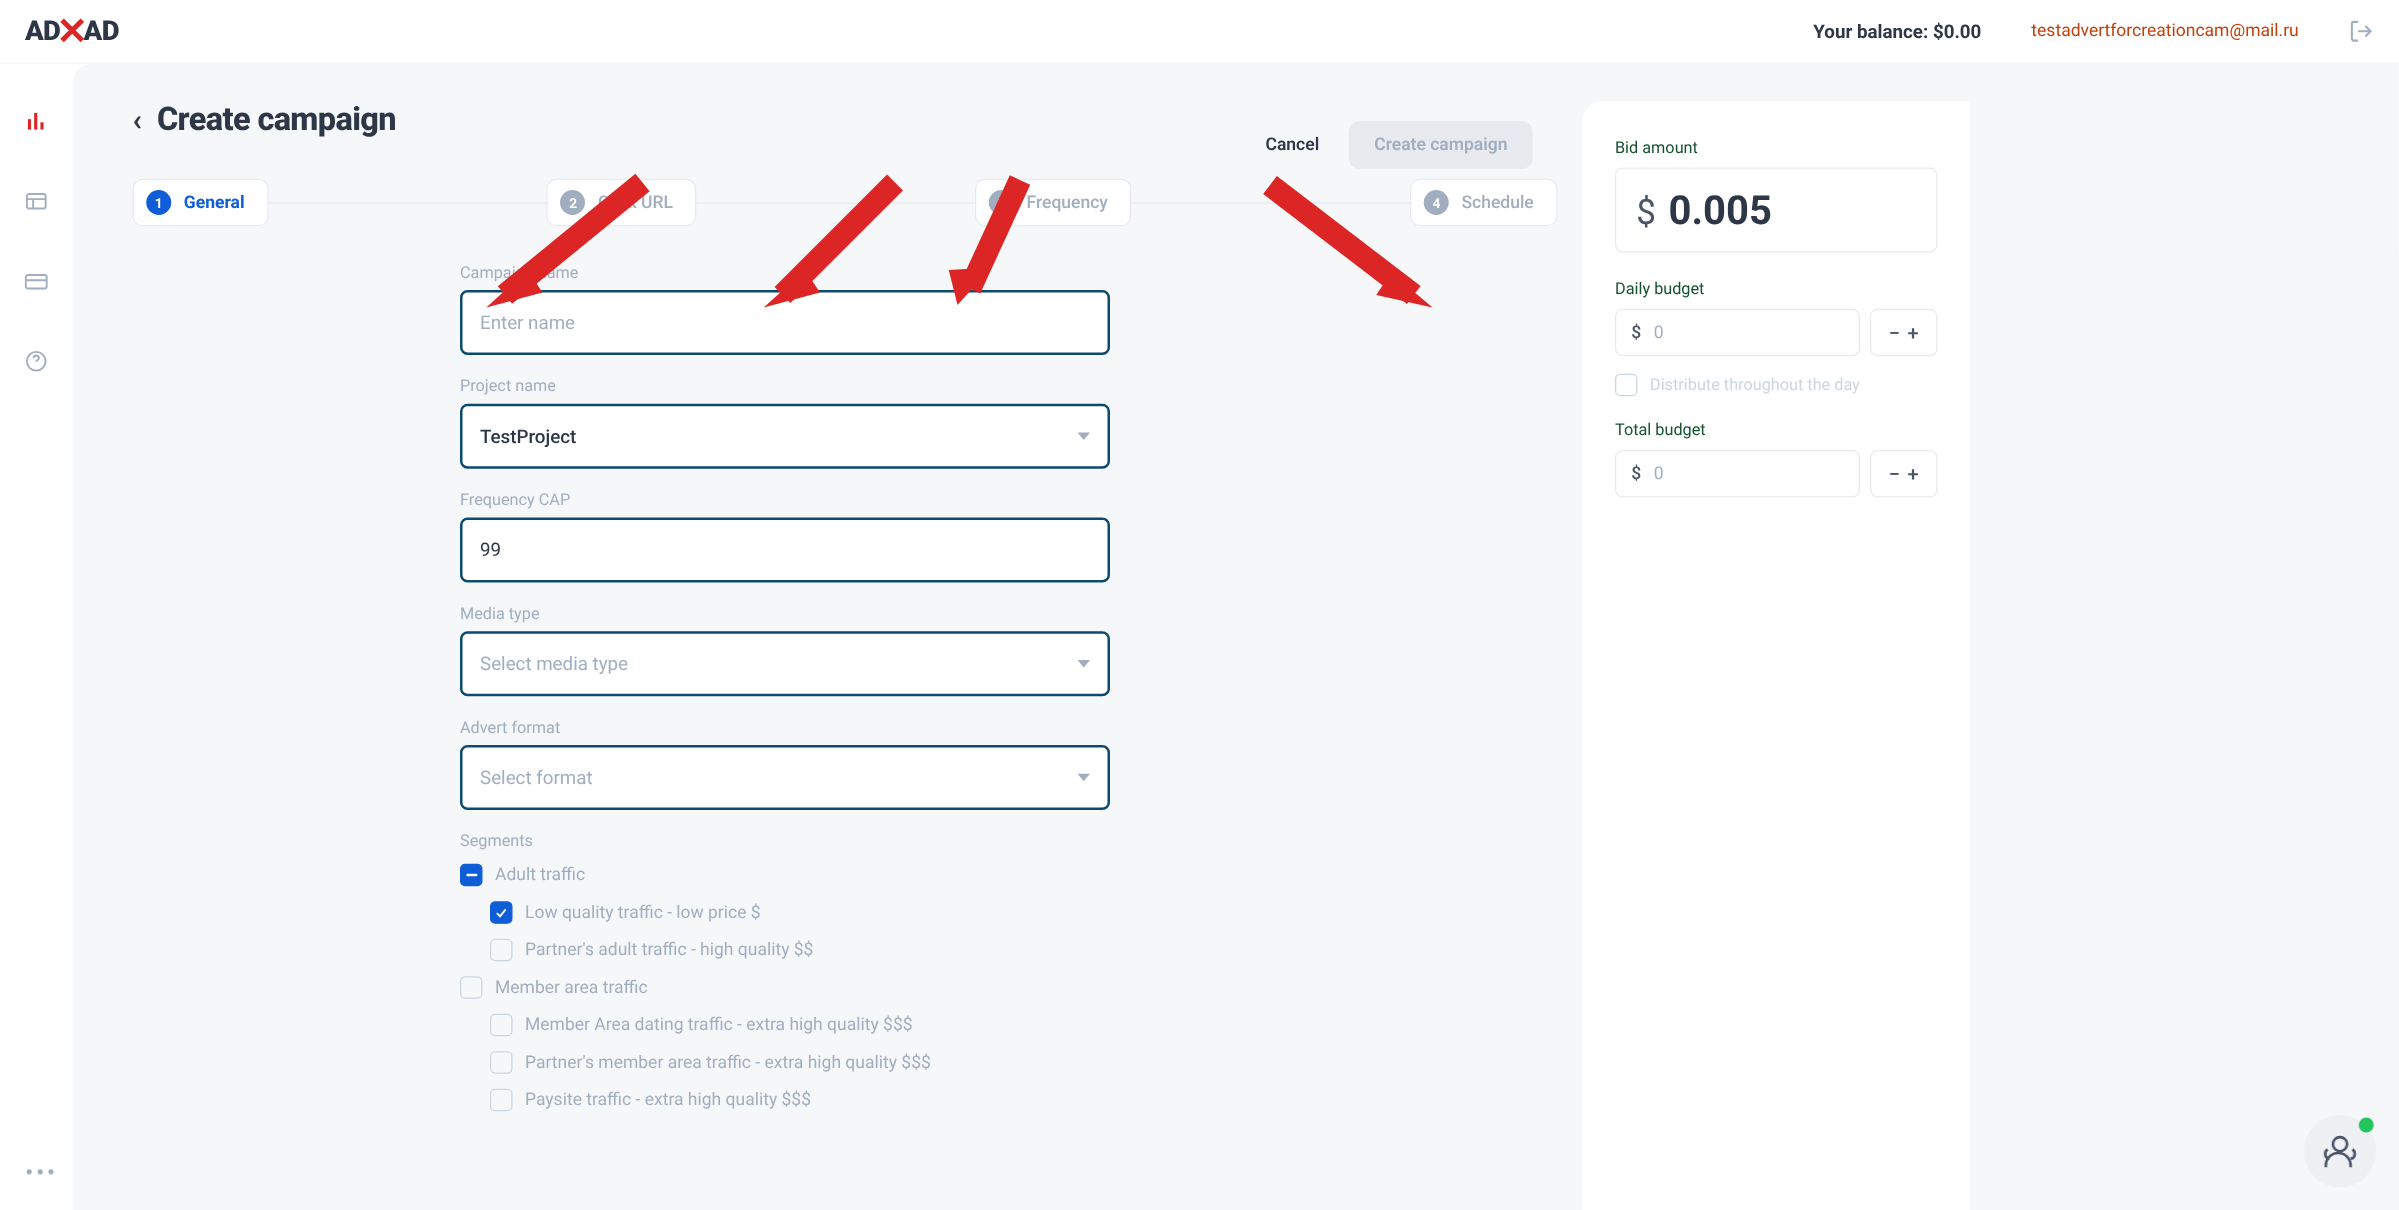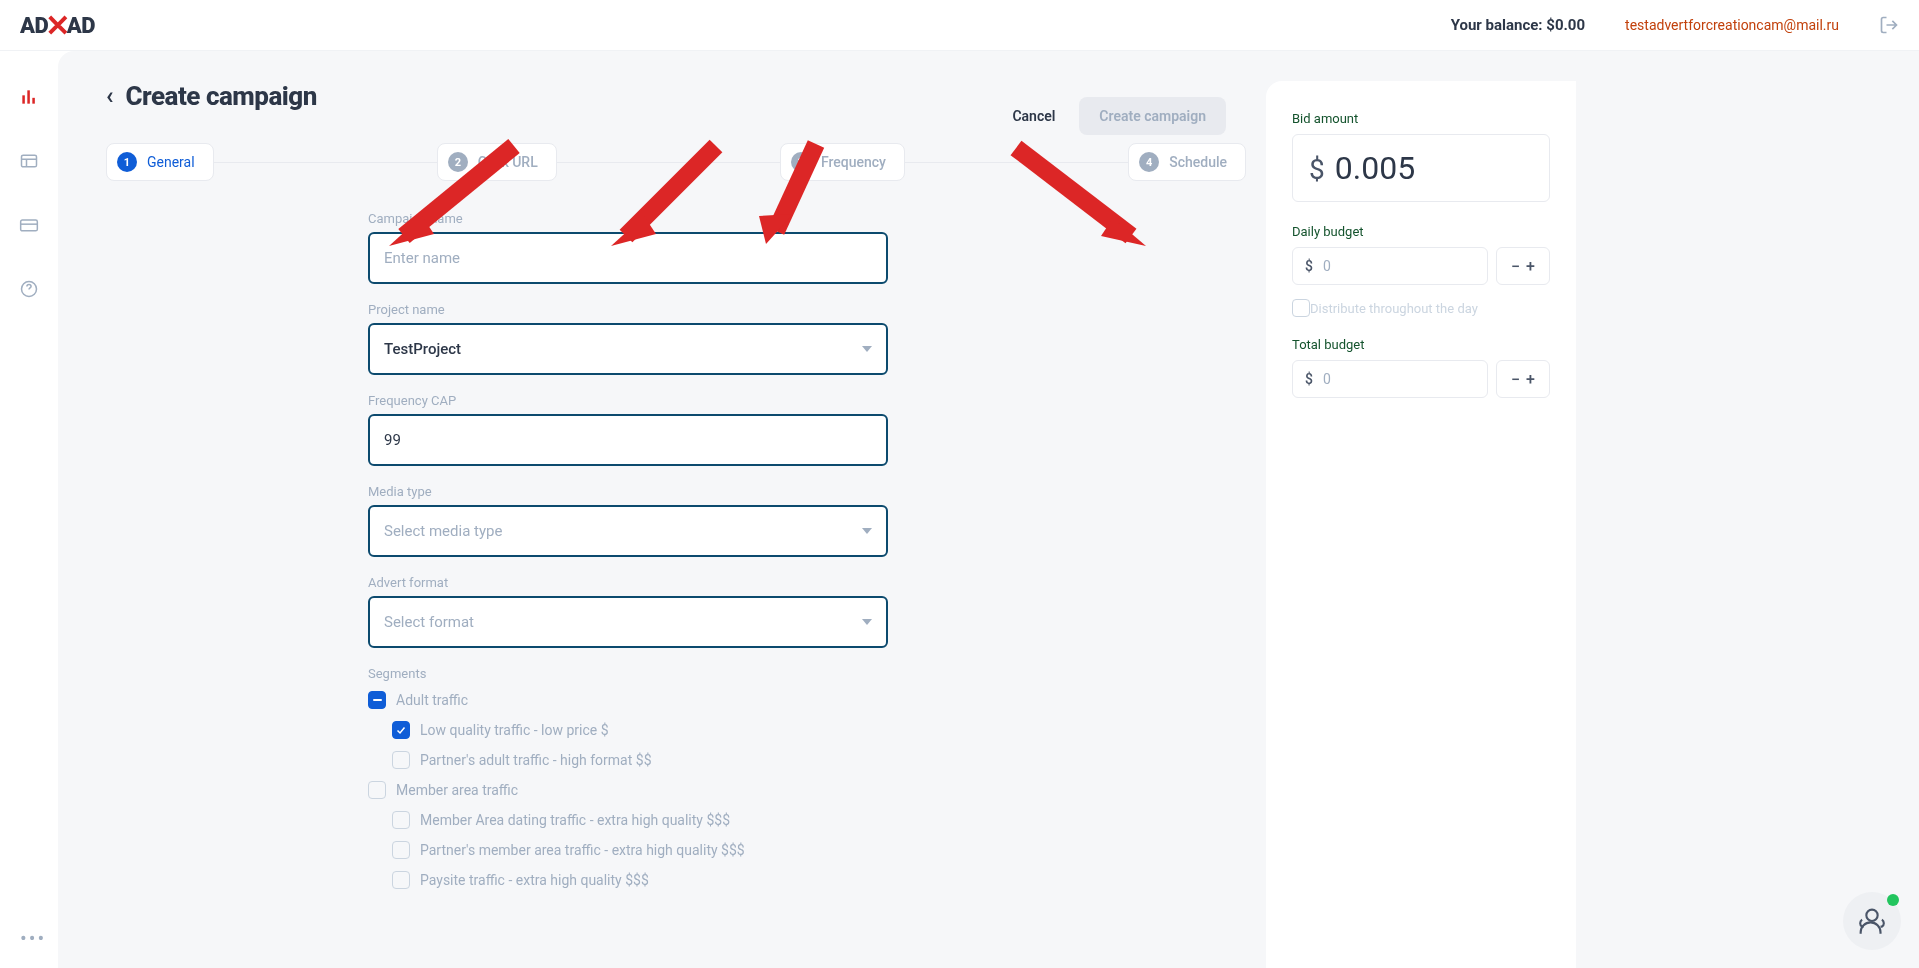--- a/index.html
+++ b/index.html
@@ -19,21 +19,21 @@
 .main{flex:1;background:#f6f7f9;border-radius:16px 0 0 0;display:flex;padding:30px 0 0 48px}
 .content{flex:1;max-width:1140px;position:relative}
 .page-head{display:flex;align-items:center;gap:12px;margin-bottom:32px}
 .back-chevron{font-size:24px;font-weight:700;cursor:pointer}
 .page-title{font-size:26px;font-weight:800;letter-spacing:-.5px}
 .steps{display:flex;align-items:center;margin-bottom:30px;position:relative}
 .step{background:#fff;border:1px solid #e8eaef;border-radius:8px;padding:8px 18px 8px 10px;display:flex;align-items:center;gap:10px;cursor:pointer;z-index:2}
 .step-num{width:20px;height:20px;border-radius:50%;background:#a0aec0;color:#fff;display:flex;align-items:center;justify-content:center;font-size:11px;font-weight:700}
 .step.active .step-num{background:#0f5dd7}
 .step-label{font-size:14px;color:#a0aec0;font-weight:500}
-.step.active .step-label{color:#0f5dd7;font-weight:400}
+.step.active .step-label{color:#0f5dd7;font-weight:700}
 .step-line{flex:1;height:1px;background:#e8eaef}
 .form-area{margin-left:262px;width:520px}
 .field{margin-bottom:18px}
 .field-label{font-size:13px;color:#a0aec0;margin-bottom:6px;display:block}
 .input,.select{width:100%;height:52px;border:2px solid #0c4a6e;border-radius:6px;padding:0 14px;font-size:15px;color:#2d3748;background:#fff}
 .input::placeholder{color:#a0aec0}
 .select{display:flex;align-items:center;justify-content:space-between;cursor:pointer}
 .select .placeholder{color:#a0aec0}
 .select .value{color:#2d3748;font-weight:500}
 .caret{width:0;height:0;border-left:5px solid transparent;border-right:5px solid transparent;border-top:6px solid #a0aec0}
@@ -46,28 +46,28 @@
 .cbox.indeterminate{background:#0f5dd7;border-color:#0f5dd7}
 .cbox svg{width:12px;height:12px;stroke:#fff;stroke-width:3;fill:none}
 .cbox.indeterminate::after{content:"";width:9px;height:2.5px;background:#fff;border-radius:1px}
 .top-actions{position:absolute;top:16px;right:20px;display:flex;gap:16px;align-items:center}
 .btn-cancel{background:transparent;border:none;font-size:14px;font-weight:600;color:#2d3748;cursor:pointer;padding:10px 8px}
 .btn-create{background:#e8eaef;border:none;border-radius:8px;padding:11px 20px;font-size:14px;font-weight:600;color:#a0aec0;cursor:not-allowed}
 .right-panel{width:310px;background:#fff;border-radius:16px 0 0 0;padding:30px 26px;margin-left:20px}
 .rp-label{font-size:13px;color:#14532d;margin-bottom:8px}
 .bid-box{border:1px solid #e8eaef;border-radius:6px;padding:14px 16px;display:flex;align-items:baseline;gap:10px;margin-bottom:22px}
 .bid-currency{font-size:28px;font-weight:400;color:#4a5568}
-.bid-value{font-size:32px;font-weight:400;color:#2d3748}
+.bid-value{font-size:32px;font-weight:700;color:#2d3748}
 .budget-row{display:flex;gap:8px;margin-bottom:14px}
 .budget-input{flex:1;height:38px;border:1px solid #e8eaef;border-radius:6px;display:flex;align-items:center;padding:0 12px;gap:10px}
 .budget-input .cur{color:#4a5568;font-weight:500}
 .budget-input .val{color:#a0aec0}
 .stepper{width:54px;height:38px;border:1px solid #e8eaef;border-radius:6px;display:flex;align-items:center;justify-content:center;gap:6px}
 .stepper span{cursor:pointer;color:#4a5568;font-size:16px;font-weight:500}
-.distrib{display:flex;align-items:center;gap:0;margin-bottom:20px}
+.distrib{display:flex;align-items:center;gap:10px;margin-bottom:20px}
 .distrib-text{font-size:13px;color:#cbd5e0}
 .arrow{position:absolute;color:#dc2626;pointer-events:none;z-index:10}
 .more-dots{position:fixed;left:20px;bottom:18px;font-size:20px;color:#a0aec0;letter-spacing:2px;cursor:pointer}
 .support-widget{position:fixed;right:18px;bottom:18px;width:58px;height:58px;border-radius:50%;background:#eef0f3;display:flex;align-items:center;justify-content:center;cursor:pointer}
 .support-widget::after{content:"";position:absolute;top:2px;right:2px;width:12px;height:12px;background:#22c55e;border-radius:50%}
 .support-widget svg{width:34px;height:34px;stroke:#4a5568;stroke-width:1.5;fill:none}
 </style>
 </head>
 <body>
 
@@ -202,21 +202,21 @@
               <div class="seg-item child">
                 <div class="cbox checked">
                   <svg viewBox="0 0 24 24">
                     <polyline points="5 13 10 18 19 7"></polyline>
                   </svg>
                 </div>
                 <span class="seg-text">Low quality traffic - low price $</span>
               </div>
               <div class="seg-item child">
                 <div class="cbox"></div>
-                <span class="seg-text">Partner's adult traffic - high format $$</span>
+                <span class="seg-text">Partner's adult traffic - high quality $$</span>
               </div>
               <div class="seg-item">
                 <div class="cbox"></div>
                 <span class="seg-text">Member area traffic</span>
               </div>
               <div class="seg-item child">
                 <div class="cbox"></div>
                 <span class="seg-text">Member Area dating traffic - extra high quality $$$</span>
               </div>
               <div class="seg-item child">

